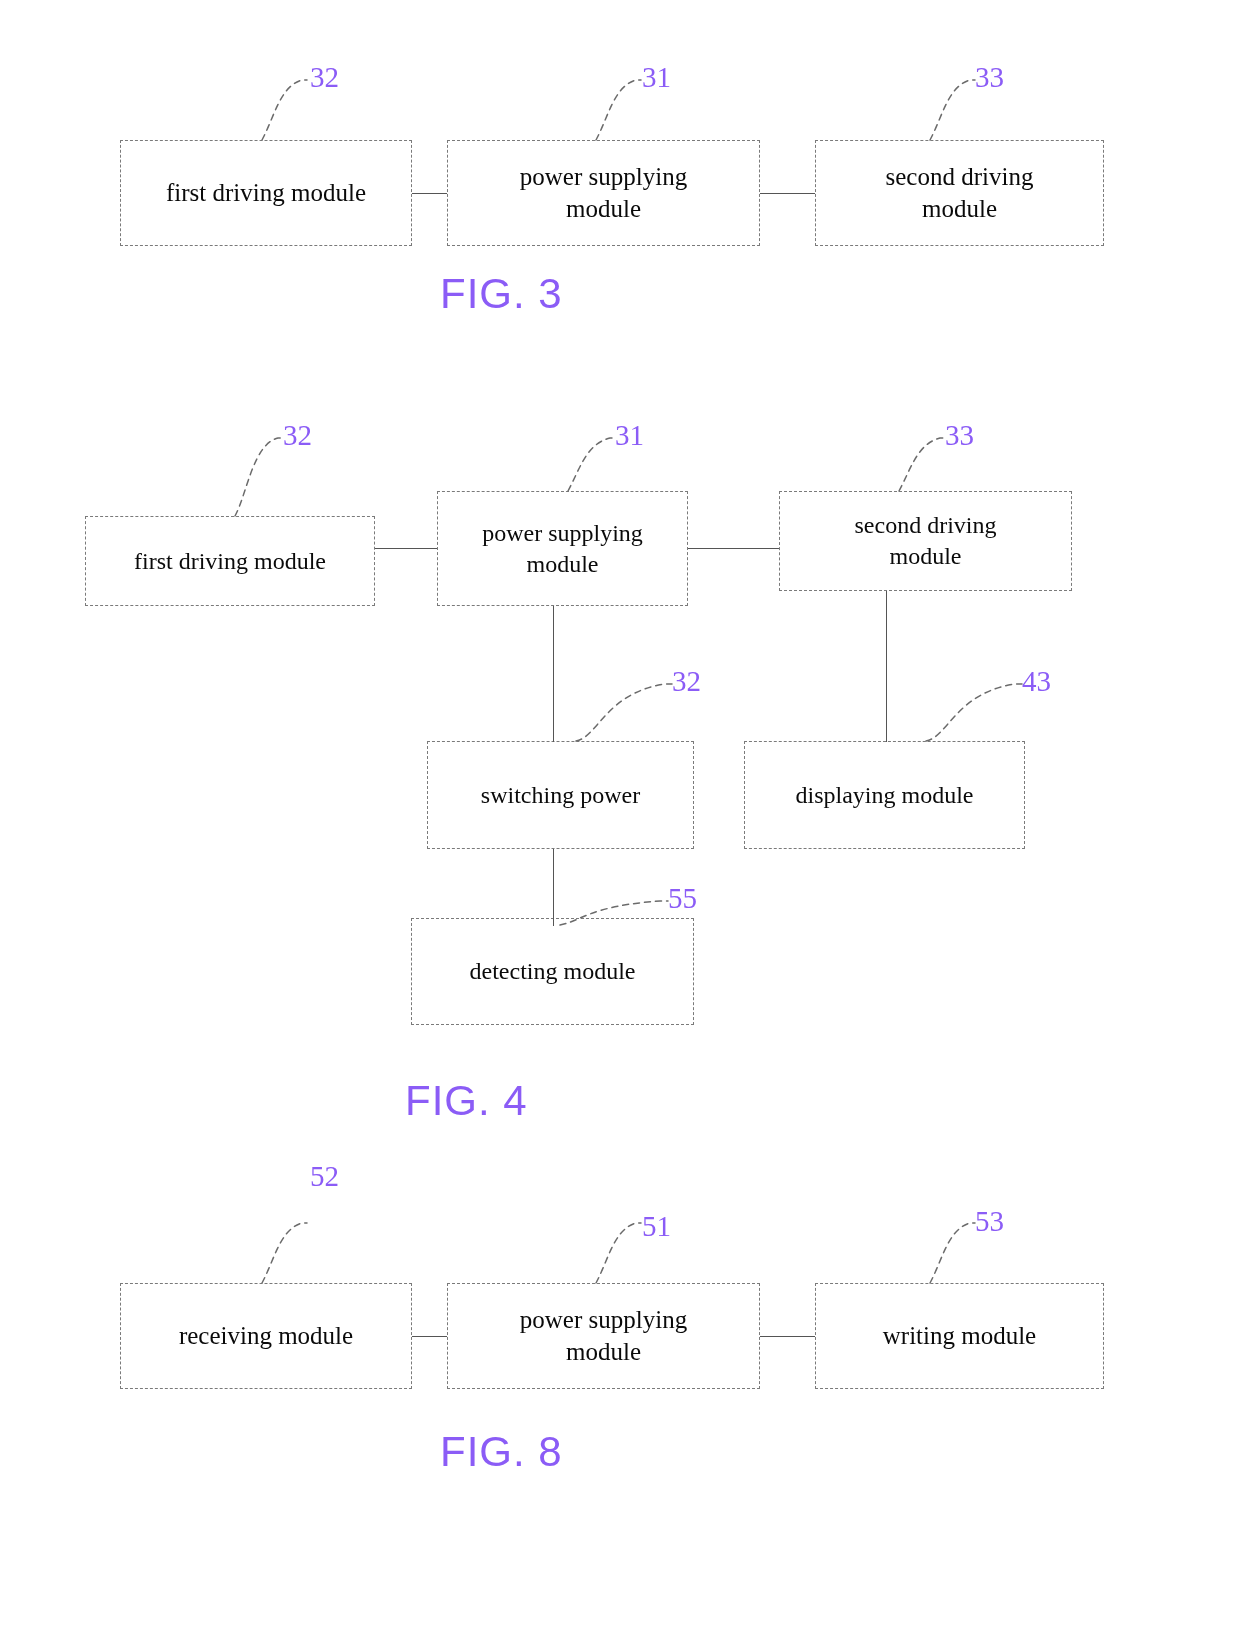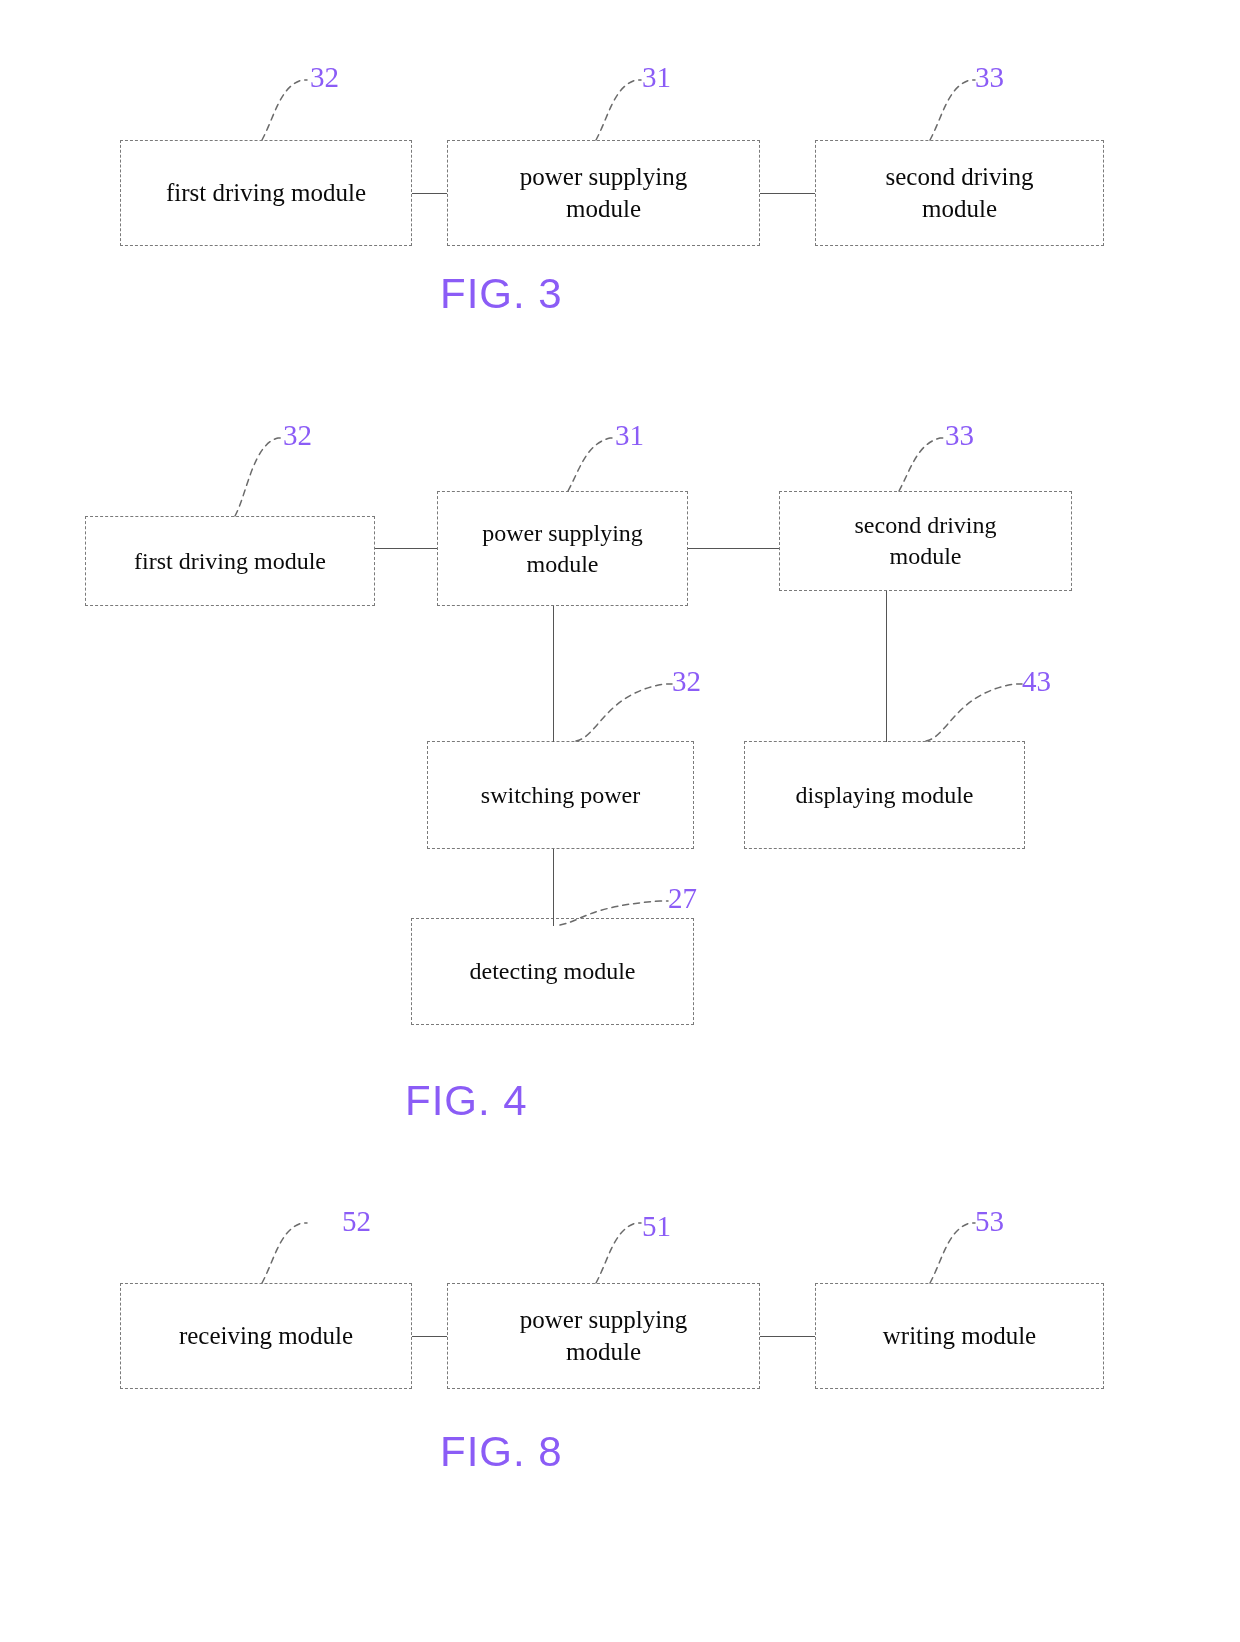--- a/index.html
+++ b/index.html
@@ -145,21 +145,21 @@
     <div class="conn-h" style="left:688px; top:548px; width:91px;"></div>
     <div class="conn-v" style="left:553px; top:606px; height:136px;"></div>
     <div class="conn-v" style="left:886px; top:591px; height:151px;"></div>
     <div class="conn-v" style="left:553px; top:849px; height:77px;"></div>
 
     <div class="refnum" style="left:283px; top:421px;">32</div>
     <div class="refnum" style="left:615px; top:421px;">31</div>
     <div class="refnum" style="left:945px; top:421px;">33</div>
     <div class="refnum" style="left:672px; top:667px;">32</div>
     <div class="refnum" style="left:1022px; top:667px;">43</div>
-    <div class="refnum" style="left:668px; top:884px;">27</div>
+    <div class="refnum" style="left:668px; top:884px;">55</div>
 
     <div class="figcap" style="left:405px; top:1048px; width:300px;margin-top:29px;">FIG. 4</div>
   </div>
 
   <div>
 
     <div class="box f5" style="left:120px; top:1283px; width:292px; height:106px;">
       <span class="box-label">receiving module</span>
     </div>
 
@@ -168,21 +168,21 @@
 module</span>
     </div>
 
     <div class="box f5" style="left:815px; top:1283px; width:289px; height:106px;">
       <span class="box-label">writing module</span>
     </div>
 
     <div class="conn-h" style="left:412px; top:1336px; width:35px;"></div>
     <div class="conn-h" style="left:760px; top:1336px; width:55px;"></div>
 
-    <div class="refnum" style="left:310px; top:1207px;margin-left:32px;">52</div>
+    <div class="refnum" style="left:310px; top:1162px;">52</div>
     <div class="refnum" style="left:642px; top:1212px;">51</div>
     <div class="refnum" style="left:975px; top:1207px;">53</div>
 
     <div class="figcap" style="left:440px; top:1428px; width:300px;">FIG. 8</div>
   </div>
 
   <svg class="leaders" viewBox="0 0 1240 1642" xmlns="http://www.w3.org/2000/svg">
     <g fill="none" stroke="#6b6b6b" stroke-width="1.5" stroke-dasharray="6 5" stroke-linecap="round">
 
       <path d="M262,140 C274,118 280,86 302,80 L307,80"></path>

